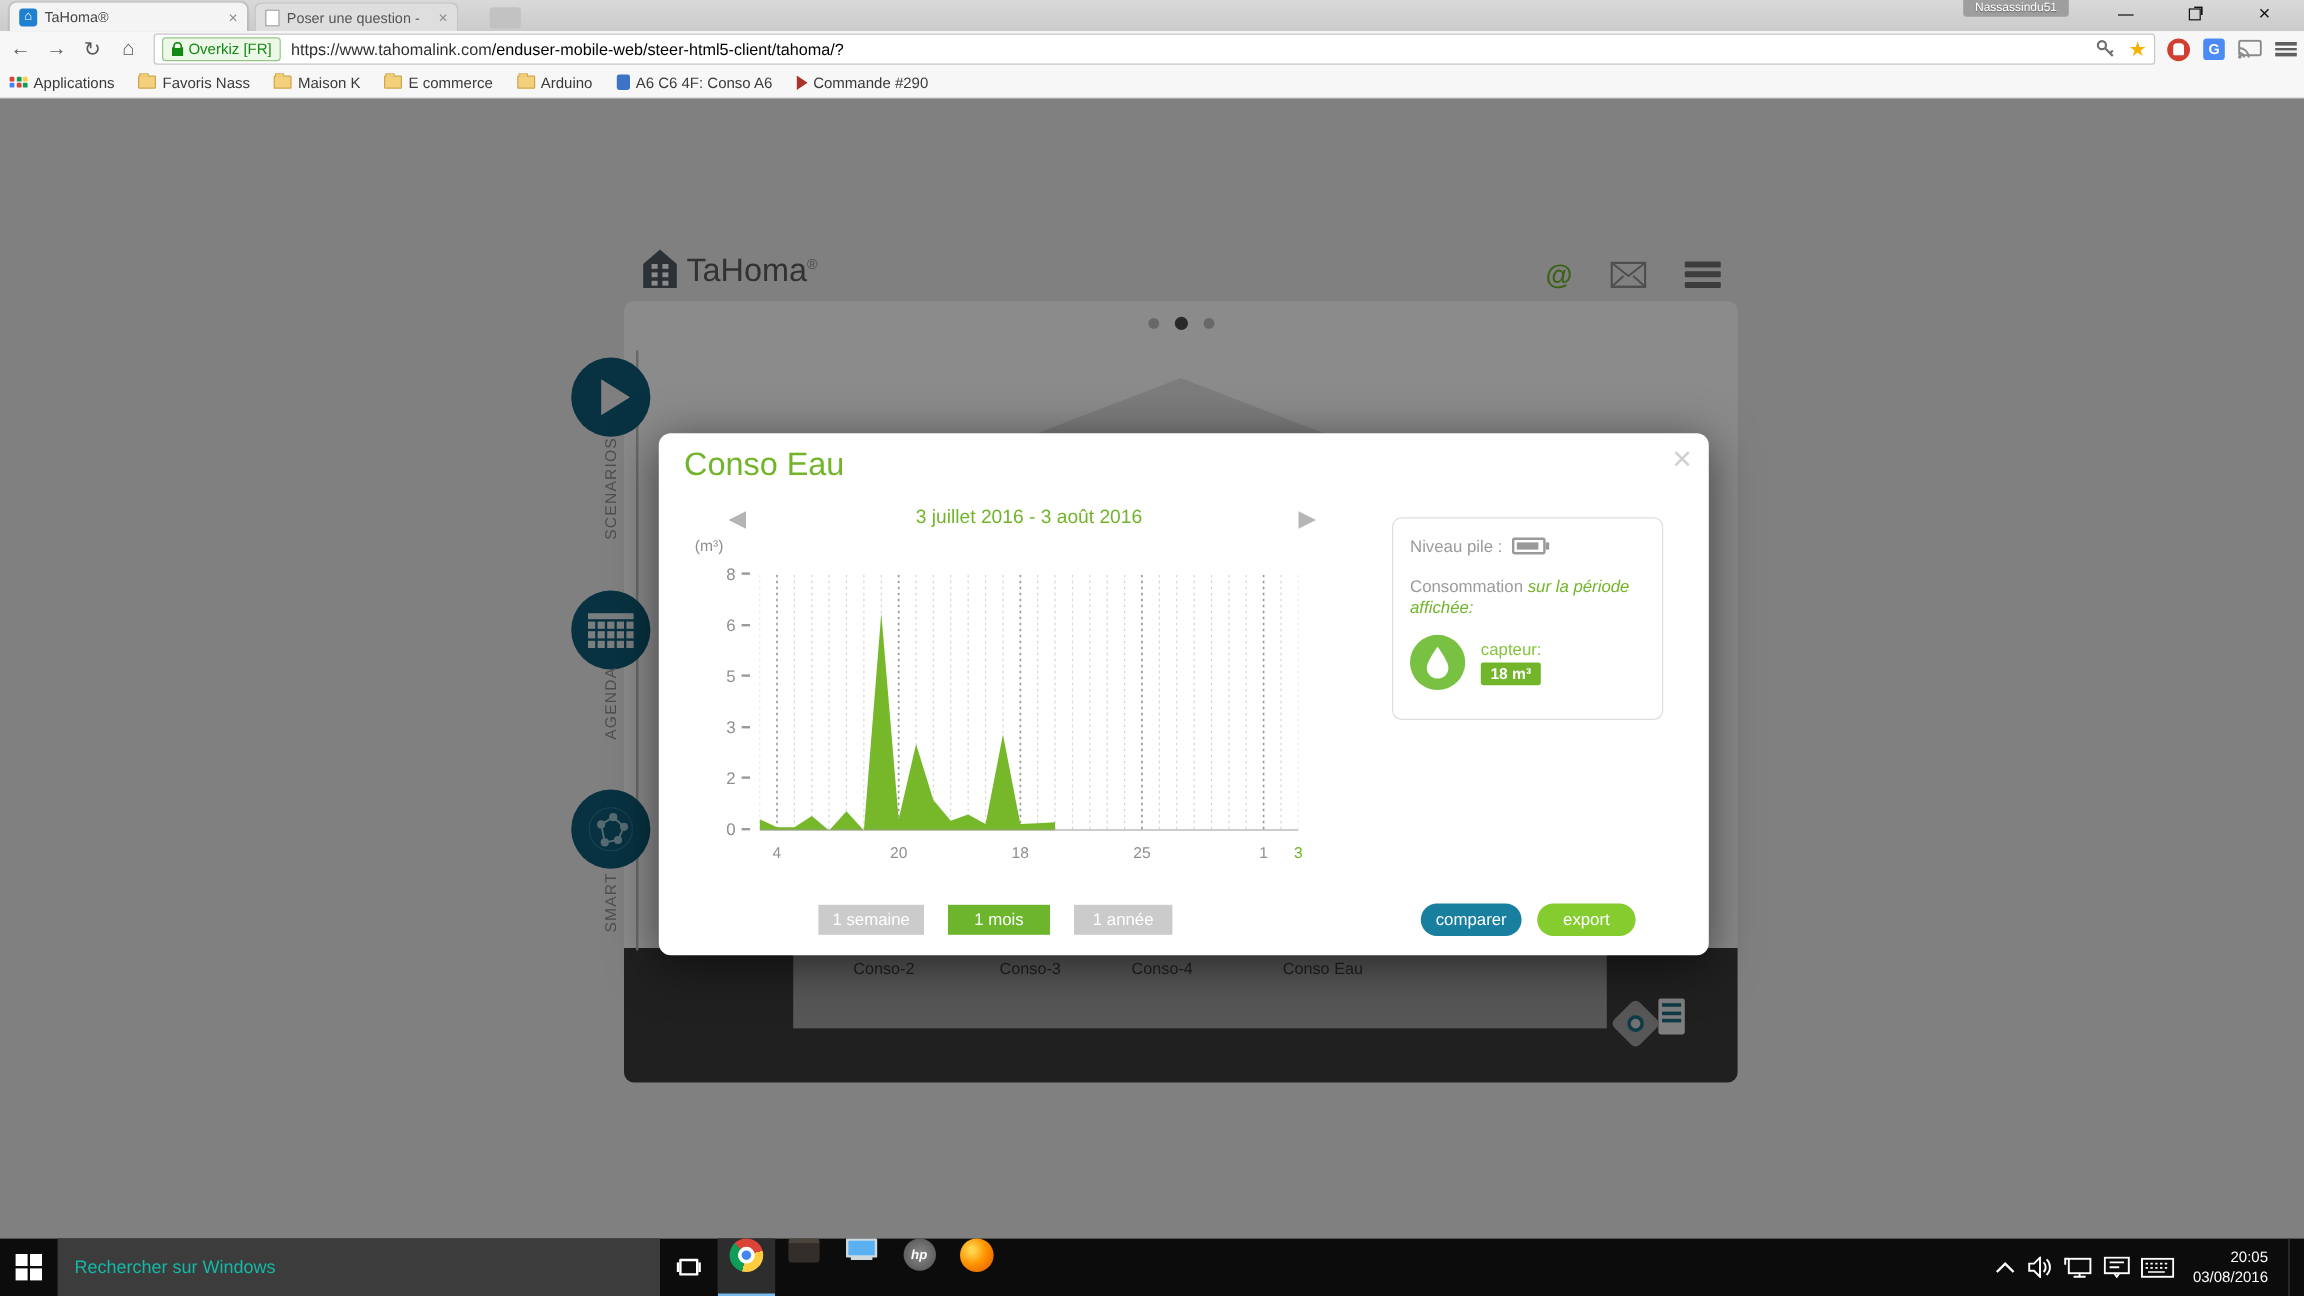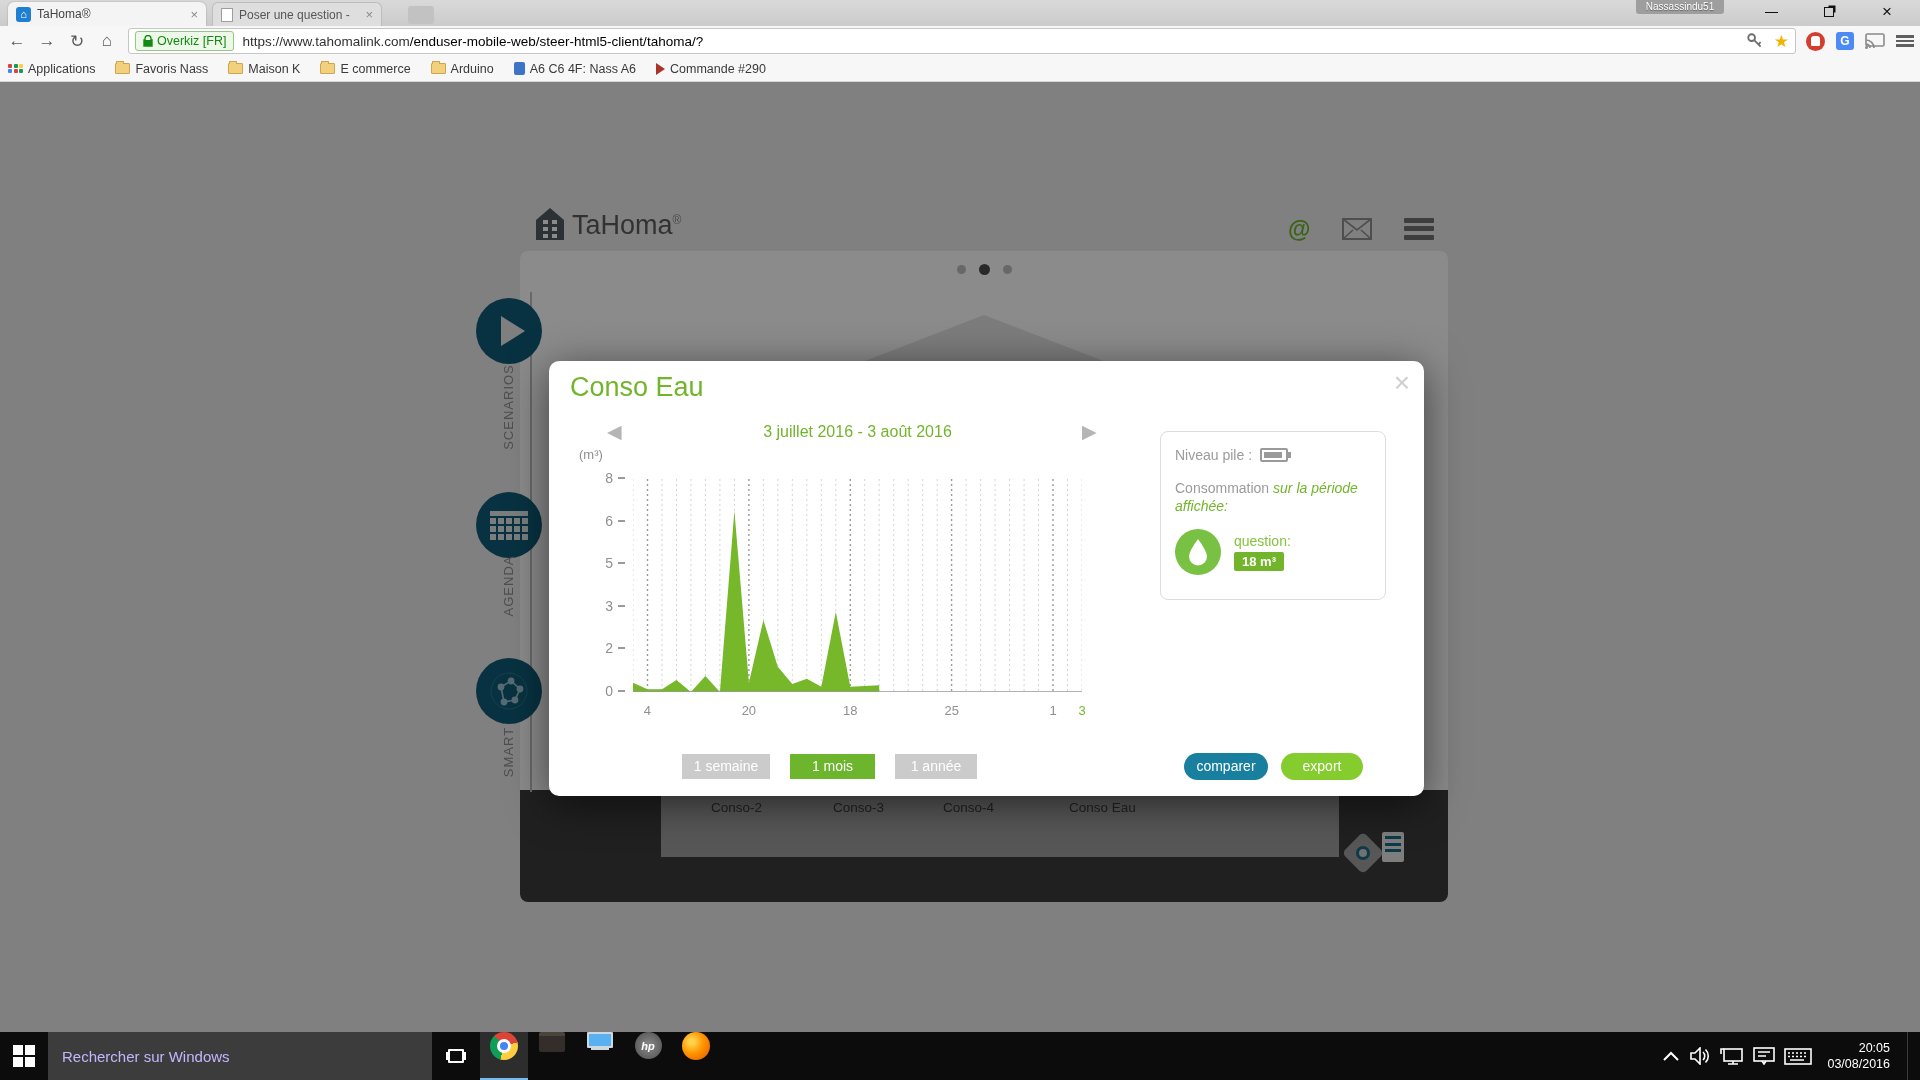--- a/index.html
+++ b/index.html
@@ -107,21 +107,21 @@
   .sensor-badge{display:inline-block;background:#72b52b;color:#fff;font-size:13px;font-weight:bold;padding:2px 8px;border-radius:2px;}
   .pbtn{position:absolute;top:393px;height:25px;border:none;color:#fff;font-size:14px;text-align:center;line-height:25px;background:#cbcbcb;}
   .pbtn.on{background:#6cb52d;}
   .abtn{position:absolute;top:392px;height:27px;border-radius:14px;color:#fff;font-size:14px;text-align:center;line-height:27px;}
 
   
   .taskbar{position:absolute;left:0;bottom:0;width:1920px;height:48px;background:#0c0c0c;display:flex;align-items:stretch;}
   .start{width:48px;display:flex;align-items:center;justify-content:center;}
   .winflag{display:grid;grid-template-columns:10px 10px;grid-gap:2px;}
   .winflag i{width:10px;height:10px;background:#fff;}
-  .tb-search{width:384px;background:#3c3c3c;display:flex;align-items:center;padding-left:14px;font-size:15px;color:#c4b5fd;}
+  .tb-search{width:502px;background:#3c3c3c;display:flex;align-items:center;padding-left:14px;font-size:15px;color:#14b8a6;}
   .tb-btn{width:48px;display:flex;align-items:center;justify-content:center;}
   .taskview i{display:block;width:16px;height:14px;border:2px solid #fff;border-radius:1px;box-shadow:-5px 0 0 -3px #fff,5px 0 0 -3px #fff;}
   .tb-app{width:48px;display:flex;align-items:flex-start;justify-content:center;}
   .tb-app.active{background:#2d2d2d;box-shadow:inset 0 -2px 0 #76b9ed;}
   .chrome-ball{position:relative;width:28px;height:28px;border-radius:50%;background:conic-gradient(from -45deg,#db4437 0 120deg,#ffcd40 120deg 240deg,#0f9d58 240deg 360deg);}
   .chrome-ball:after{content:"";position:absolute;left:7px;top:7px;width:14px;height:14px;border-radius:50%;background:#4285f4;border:3px solid #fff;box-sizing:border-box;}
   .printer-ic{width:26px;height:20px;background:#332e29;border-radius:2px;border-top:4px solid #4a443c;}
   .monitor-ic{width:26px;height:16px;background:#59b1f2;border:2px solid #cfd8dc;border-radius:1px;box-shadow:0 6px 0 -4px #cfd8dc;}
   .hp-ic{width:27px;height:27px;border-radius:50%;background:radial-gradient(#8a8a8a,#4d4d4d);color:#fff;font-size:11px;font-weight:bold;font-style:italic;display:flex;align-items:center;justify-content:center;}
   .ff-ic{width:28px;height:28px;border-radius:50%;background:radial-gradient(circle at 35% 35%,#ffd24a 10%,#ff9500 45%,#e66000 90%);}
@@ -221,21 +221,21 @@
       <span class="bm">
           <span class="folder"></span>
           <span>E commerce</span>
         </span>
       <span class="bm">
           <span class="folder"></span>
           <span>Arduino</span>
         </span>
       <span class="bm">
           <span class="bm-blue"></span>
-          <span>A6 C6 4F: Nass A6</span>
+          <span>A6 C6 4F: Conso A6</span>
         </span>
       <span class="bm">
           <span class="bm-red"></span>
           <span>Commande #290</span>
         </span>
     </div>
   </div>
 
   <div class="page">
     <div class="site-header">
@@ -422,21 +422,21 @@
       <div class="ip-cons">
         <span>Consommation </span><em><i>sur la période affichée</i><span>:</span></em>
       </div>
       <div class="ip-sensor">
         <span class="drop-circle">
           <svg width="22" height="28" viewBox="0 0 22 28">
               <path d="M11 1C11 1 2 13 2 18.5a9 9 0 0 0 18 0C20 13 11 1 11 1z" fill="#fff"></path>
             </svg>
         </span>
         <span>
-          <div class="sensor-label">question:</div>
+          <div class="sensor-label">capteur:</div>
           <span class="sensor-badge">18 m³</span>
         </span>
       </div>
     </div>
 
     <button class="pbtn" style="left:133px;width:88px">1 semaine</button>
     <button class="pbtn on" style="left:241px;width:85px">1 mois</button>
     <button class="pbtn" style="left:346px;width:82px">1 année</button>
     <div class="abtn" style="left:635px;width:84px;background:#187f9e">comparer</div>
     <div class="abtn" style="left:732px;width:82px;background:#85cc2e">export</div>

